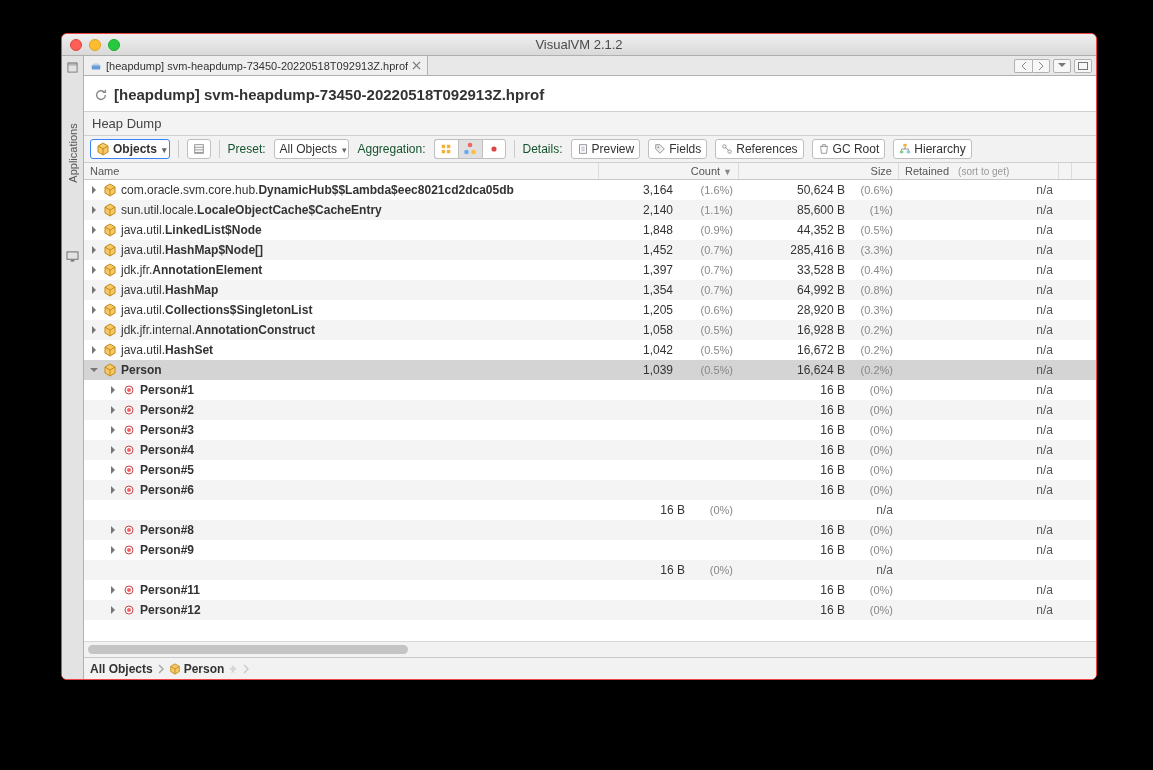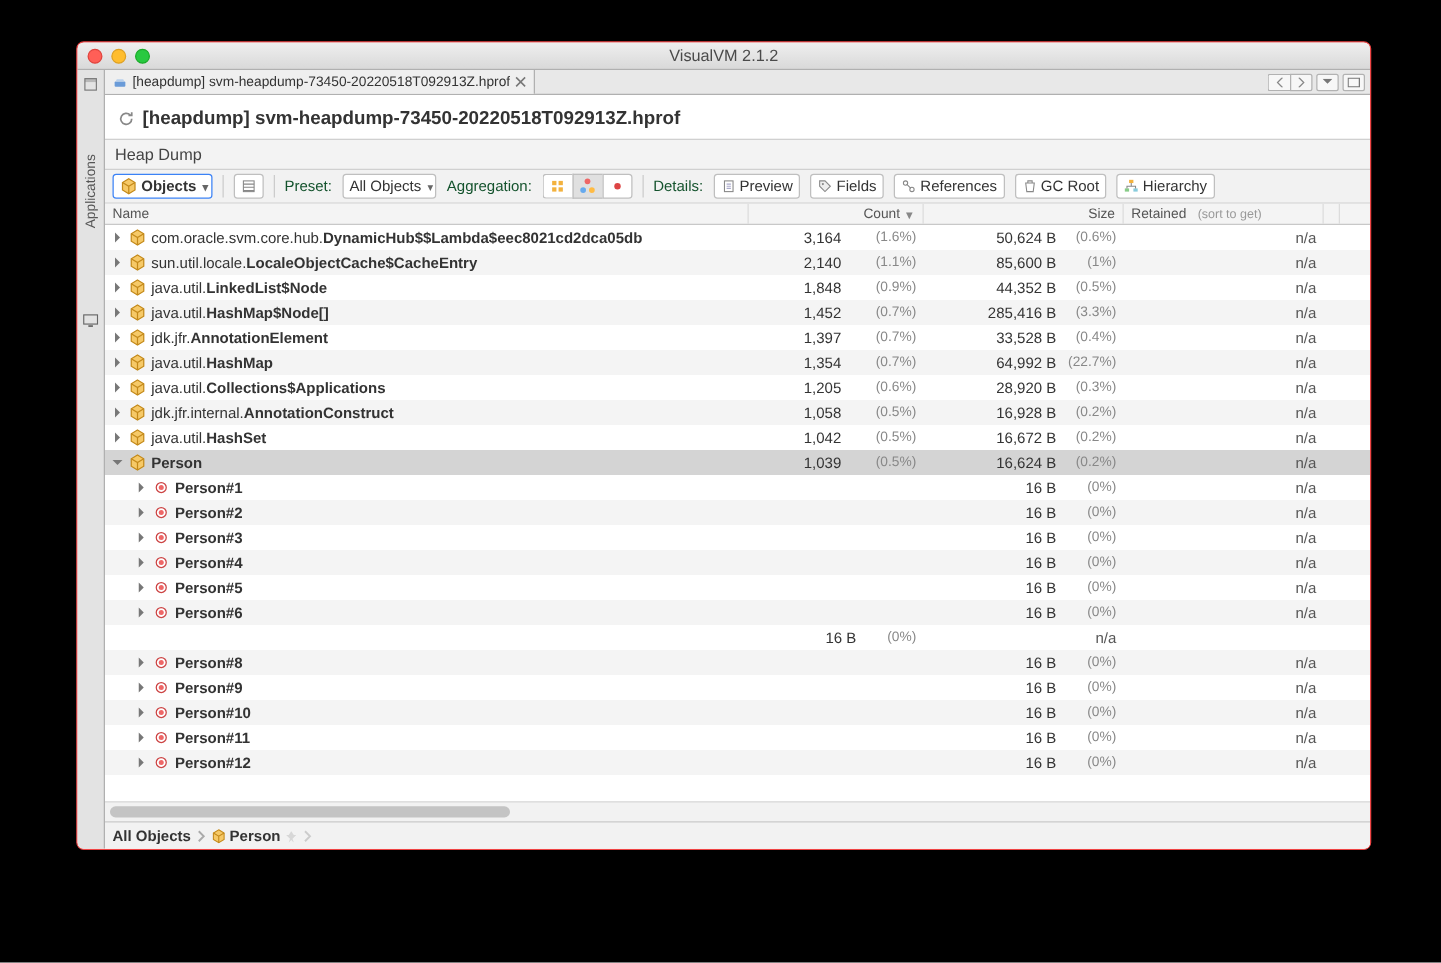--- a/index.html
+++ b/index.html
@@ -488,35 +488,35 @@
                   <path d="M2 4l5 3 5-3M7 7v6" fill="none" stroke="#c48a1a"></path>
                 </svg>
                 <span><span class="pkg">java.util.</span><span class="cls">HashMap</span></span>
               </div>
               <div class="td num">
                 <span class="count-val">1,354</span>
                 <span class="pct">(0.7%)</span>
               </div>
               <div class="td num">
                 <span>64,992 B</span>
-                <span class="pct-sz">(22.7%)</span>
-              </div>
-              <div class="td num na">n/a</div>
-              <div class="td"></div>
-            </div>
-            <div class="tr">
-              <div class="td name-cell indent0">
-                <svg class="tw" viewBox="0 0 10 10">
-                  <path d="M3 1l4 4-4 4" fill="#777"></path>
-                </svg>
-                <svg class="class-icon" viewBox="0 0 14 14">
-                  <path d="M7 1l5 3v6l-5 3-5-3V4z" fill="#f6c967" stroke="#c48a1a"></path>
-                  <path d="M2 4l5 3 5-3M7 7v6" fill="none" stroke="#c48a1a"></path>
-                </svg>
-                <span><span class="pkg">java.util.</span><span class="cls">Collections$Applications</span></span>
+                <span class="pct-sz">(0.8%)</span>
+              </div>
+              <div class="td num na">n/a</div>
+              <div class="td"></div>
+            </div>
+            <div class="tr">
+              <div class="td name-cell indent0">
+                <svg class="tw" viewBox="0 0 10 10">
+                  <path d="M3 1l4 4-4 4" fill="#777"></path>
+                </svg>
+                <svg class="class-icon" viewBox="0 0 14 14">
+                  <path d="M7 1l5 3v6l-5 3-5-3V4z" fill="#f6c967" stroke="#c48a1a"></path>
+                  <path d="M2 4l5 3 5-3M7 7v6" fill="none" stroke="#c48a1a"></path>
+                </svg>
+                <span><span class="pkg">java.util.</span><span class="cls">Collections$SingletonList</span></span>
               </div>
               <div class="td num">
                 <span class="count-val">1,205</span>
                 <span class="pct">(0.6%)</span>
               </div>
               <div class="td num">
                 <span>28,920 B</span>
                 <span class="pct-sz">(0.3%)</span>
               </div>
               <div class="td num na">n/a</div>
@@ -743,30 +743,20 @@
               </div>
               <div class="td num"></div>
               <div class="td num">
                 <span>16 B</span>
                 <span class="pct-sz">(0%)</span>
               </div>
               <div class="td num na">n/a</div>
               <div class="td"></div>
             </div>
             <div class="tr">
-              <div class="td name-cell indent1">
-                <svg class="tw" viewBox="0 0 10 10">
-                  <path d="M3 1l4 4-4 4" fill="#777"></path>
-                </svg>
-                <svg class="inst-icon" viewBox="0 0 14 14">
-                  <circle cx="7" cy="7" r="4" fill="#fff" stroke="#c44"></circle>
-                  <circle cx="7" cy="7" r="2" fill="#e66"></circle>
-                </svg>
-                <span><span class="pkg"></span><span class="cls">Person#10</span></span>
-              </div>
               <div class="td num"></div>
               <div class="td num">
                 <span>16 B</span>
                 <span class="pct-sz">(0%)</span>
               </div>
               <div class="td num na">n/a</div>
               <div class="td"></div>
             </div>
             <div class="tr">
               <div class="td name-cell indent1">

